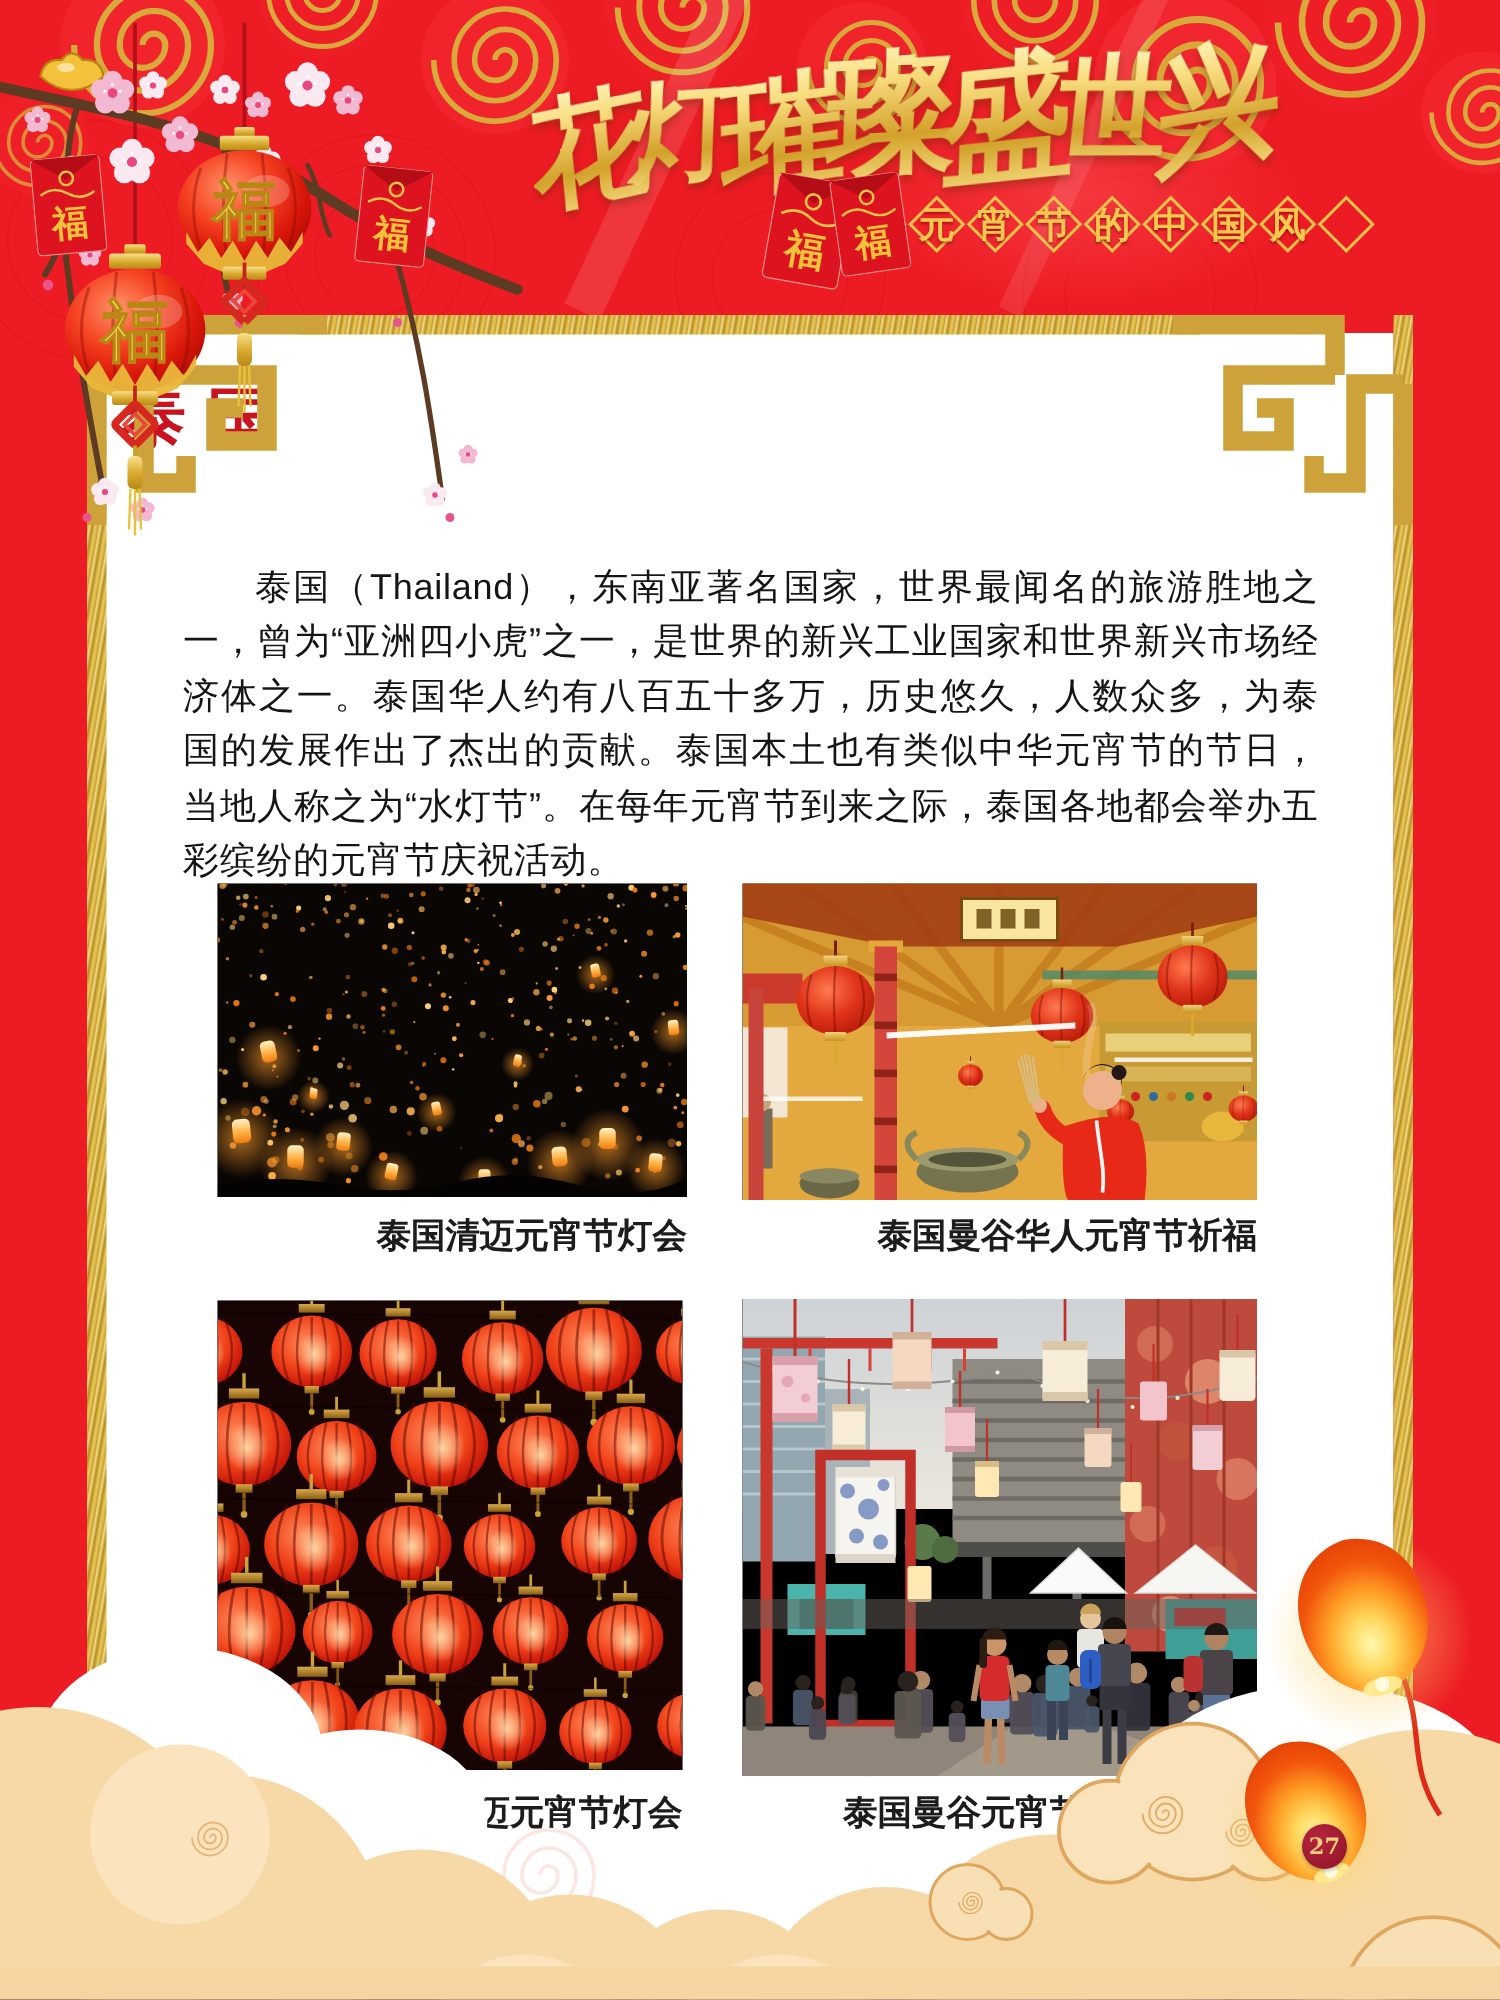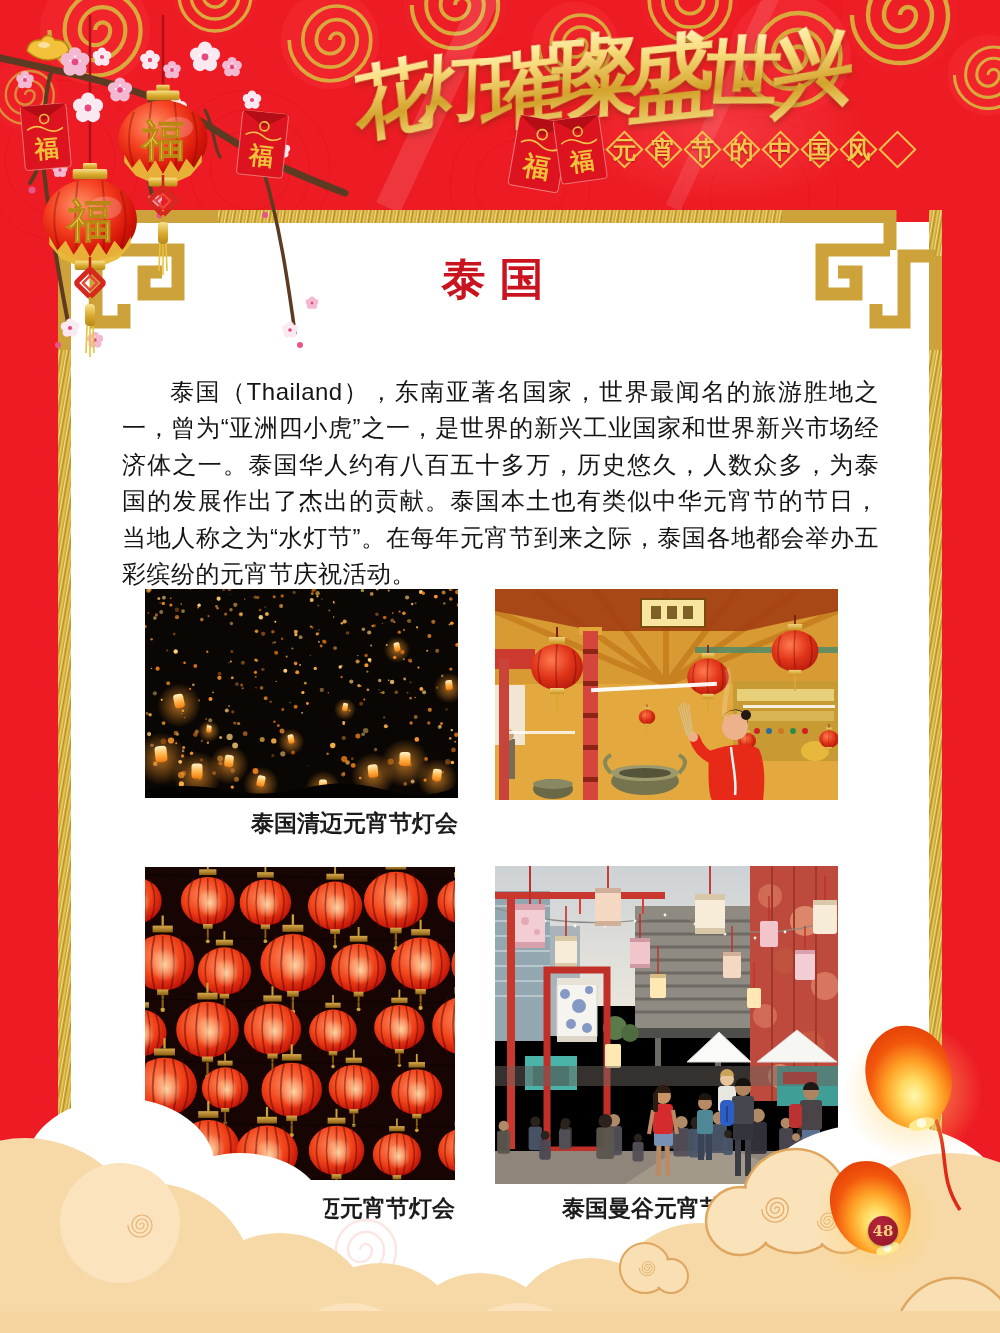--- a/index.html
+++ b/index.html
@@ -27,21 +27,21 @@
   .dcell{position:relative;width:39px;height:39px;}
   .dsq{position:absolute;left:6px;top:6px;right:6px;bottom:6px;border:2px solid #f3c24b;transform:rotate(45deg);}
   .dchar{position:absolute;inset:0;display:flex;align-items:center;justify-content:center;
       font-size:24px;font-weight:bold;color:#f6c94e;text-shadow:0 1px 2px rgba(110,0,0,.55);}
   
   .white-area{left:70px;top:222px;width:859px;height:1111px;background:#ffffff;}
   .gold-bar{background:repeating-linear-gradient(100deg,#ba8e1f 0px,#e9c95f 2px,#caa231 4px,#f2dd8a 5px,#b58c1c 7px);}
   #bar-top{left:200px;top:210px;width:600px;height:13px;}
   #bar-left{left:58px;top:210px;width:13px;height:1123px;}
   #bar-right{left:929px;top:210px;width:13px;height:1123px;}
-  .section-heading{left:70px;top:250px;width:859px;text-align:center;font-family:"DejaVu Serif",serif;
+  .section-heading{left:80px;top:250px;width:859px;text-align:left;font-family:"DejaVu Serif",serif;
       font-size:44px;font-weight:bold;color:#c9141f;letter-spacing:14px;}
   .body-text{left:122px;top:350px;width:757px;font-size:24px;line-height:36.4px;color:#151515;
       text-align:justify;text-indent:2em;letter-spacing:.5px;}
   .photo{overflow:hidden;background:#000;}
   #photo-1{left:145px;top:589px;width:313px;height:209px;}
   #photo-2{left:495px;top:589px;width:343px;height:211px;}
   #photo-3{left:145px;top:867px;width:310px;height:313px;}
   #photo-4{left:495px;top:866px;width:343px;height:318px;}
   .caption{text-align:right;font-size:23px;font-weight:bold;color:#1c1c1c;}
   #cap-1{left:145px;top:808px;width:313px;}
@@ -810,20 +810,21 @@
         </g>
         <path d="M-2,10 C0,30 4,44 2,58" stroke="#f4f4f4" stroke-width="2.5" fill="none"></path>
         <circle cx="2" cy="-10" r="13" fill="#edb28c"></circle>
         <path d="M-11,-16 A13,13 0 1 1 15,-13 Q14,-26 2,-27 Q-10,-26 -11,-16 Z" fill="#241812"></path>
         <circle cx="13" cy="-22" r="5" fill="#241812"></circle>
       </g>
     </svg>
   </div>
 
   <div id="cap-1" class="caption abs">泰国清迈元宵节灯会</div>
+  <div id="cap-2" class="caption abs">泰国曼谷华人元宵节祈福</div>
 
   <div id="photo-3" class="photo abs">
     <svg width="310" height="313" viewBox="0 0 310 313">
       <defs>
         <radialGradient id="redball" cx=".42" cy=".38" r=".85">
           <stop offset="0" stop-color="#ff8a5a"></stop>
             <stop offset=".45" stop-color="#f04018"></stop>
             <stop offset=".75" stop-color="#c01208"></stop>
             <stop offset="1" stop-color="#7a0a04"></stop>
         </radialGradient>
@@ -1584,16 +1585,16 @@
         <ellipse cy="38" rx="11" ry="5" fill="#ffe98e"></ellipse>
           <circle cy="37" r="4" fill="#fffbe0"></circle>
       </g>
     </defs>
     <path d="M125,112 C140,150 128,172 150,205" stroke="#dd2b18" stroke-width="3.5" fill="none"></path>
     <use href="#slShape" transform="translate(100,75) rotate(-15) scale(1.2)"></use>
     <use href="#slShape" transform="translate(62,205) rotate(-22) scale(1.1)"></use>
   </svg>
 
   <div class="page-badge abs">
-      <span>48</span>
+      <span>27</span>
     </div>
 
 </div>
 
 </body></html>

